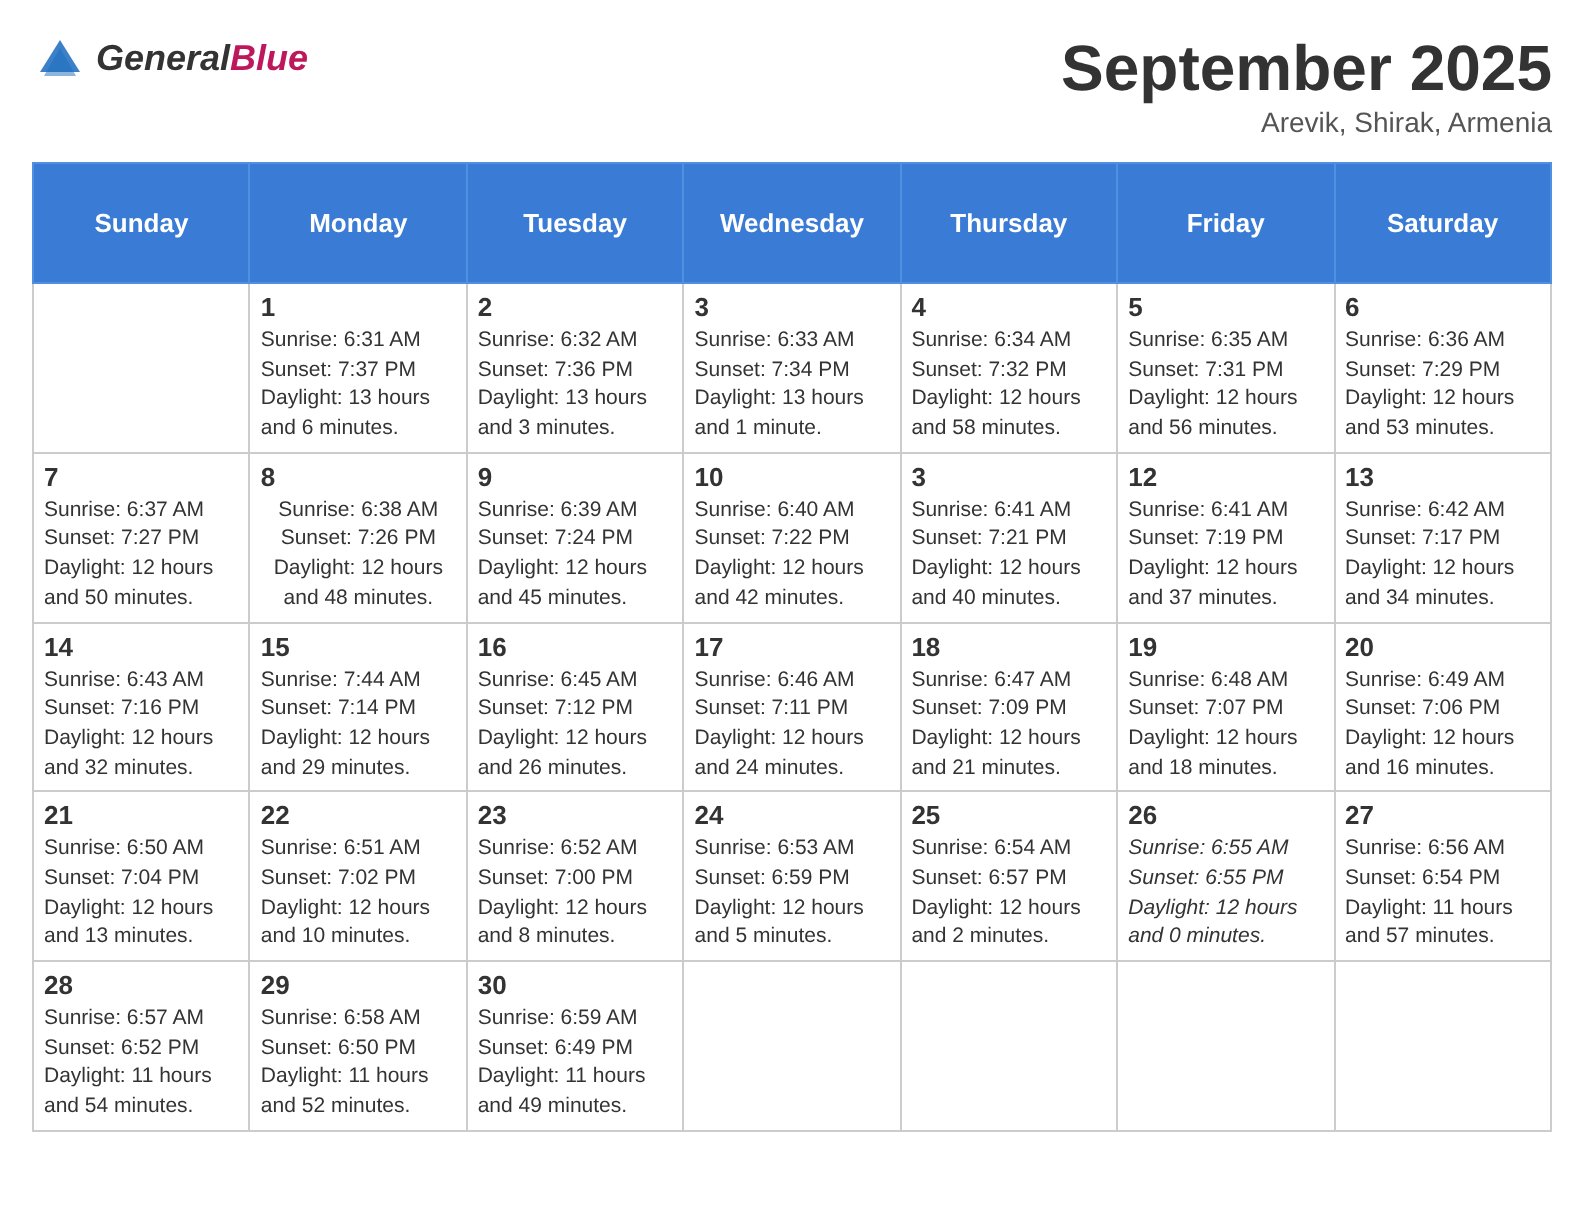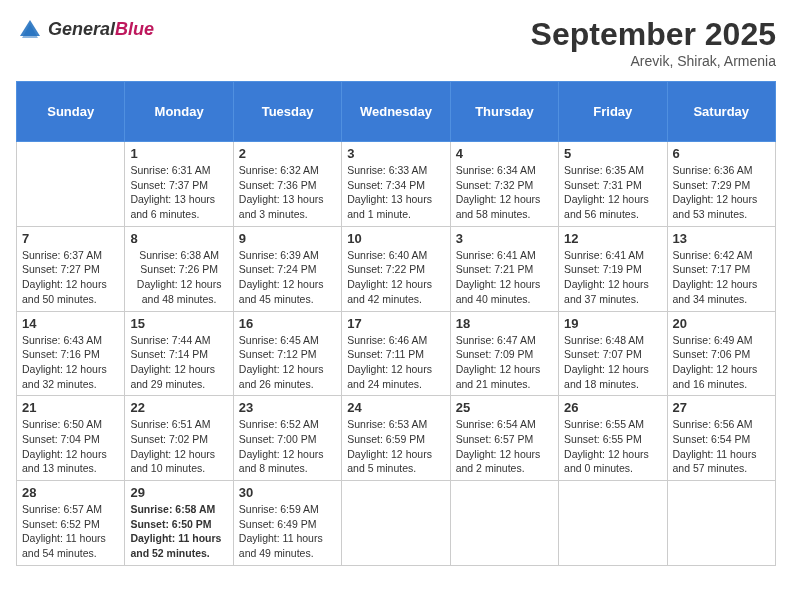--- a/index.html
+++ b/index.html
@@ -298,21 +298,21 @@
         </td>
         <td>
           <div class="day-number">25</div>
           <div class="day-info" style="white-space: pre-line;">Sunrise: 6:54 AM
 Sunset: 6:57 PM
 Daylight: 12 hours
 and 2 minutes.</div>
         </td>
         <td>
           <div class="day-number">26</div>
-          <div class="day-info" style="white-space: pre-line;">Sunrise: 6:55 AM
+          <div class="day-info" style="white-space: pre-line; font-style: italic;">Sunrise: 6:55 AM
 Sunset: 6:55 PM
 Daylight: 12 hours
 and 0 minutes.</div>
         </td>
         <td>
           <div class="day-number">27</div>
           <div class="day-info" style="white-space: pre-line;">Sunrise: 6:56 AM
 Sunset: 6:54 PM
 Daylight: 11 hours
 and 57 minutes.</div>
@@ -321,21 +321,21 @@
       <tr>
         <td>
           <div class="day-number">28</div>
           <div class="day-info" style="white-space: pre-line;">Sunrise: 6:57 AM
 Sunset: 6:52 PM
 Daylight: 11 hours
 and 54 minutes.</div>
         </td>
         <td>
           <div class="day-number">29</div>
-          <div class="day-info" style="white-space: pre-line; font-weight: bold;">Sunrise: 6:58 AM
+          <div class="day-info" style="white-space: pre-line;">Sunrise: 6:58 AM
 Sunset: 6:50 PM
 Daylight: 11 hours
 and 52 minutes.</div>
         </td>
         <td>
           <div class="day-number">30</div>
           <div class="day-info" style="white-space: pre-line;">Sunrise: 6:59 AM
 Sunset: 6:49 PM
 Daylight: 11 hours
 and 49 minutes.</div>

